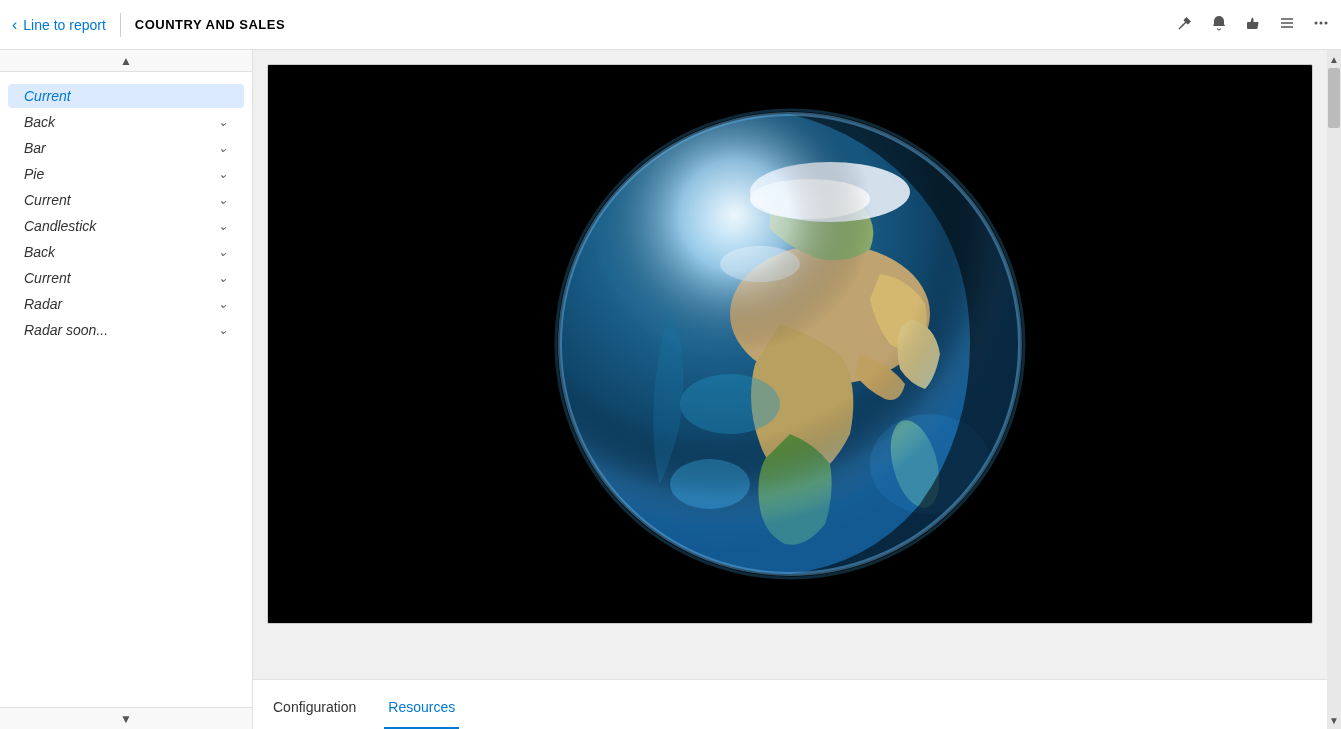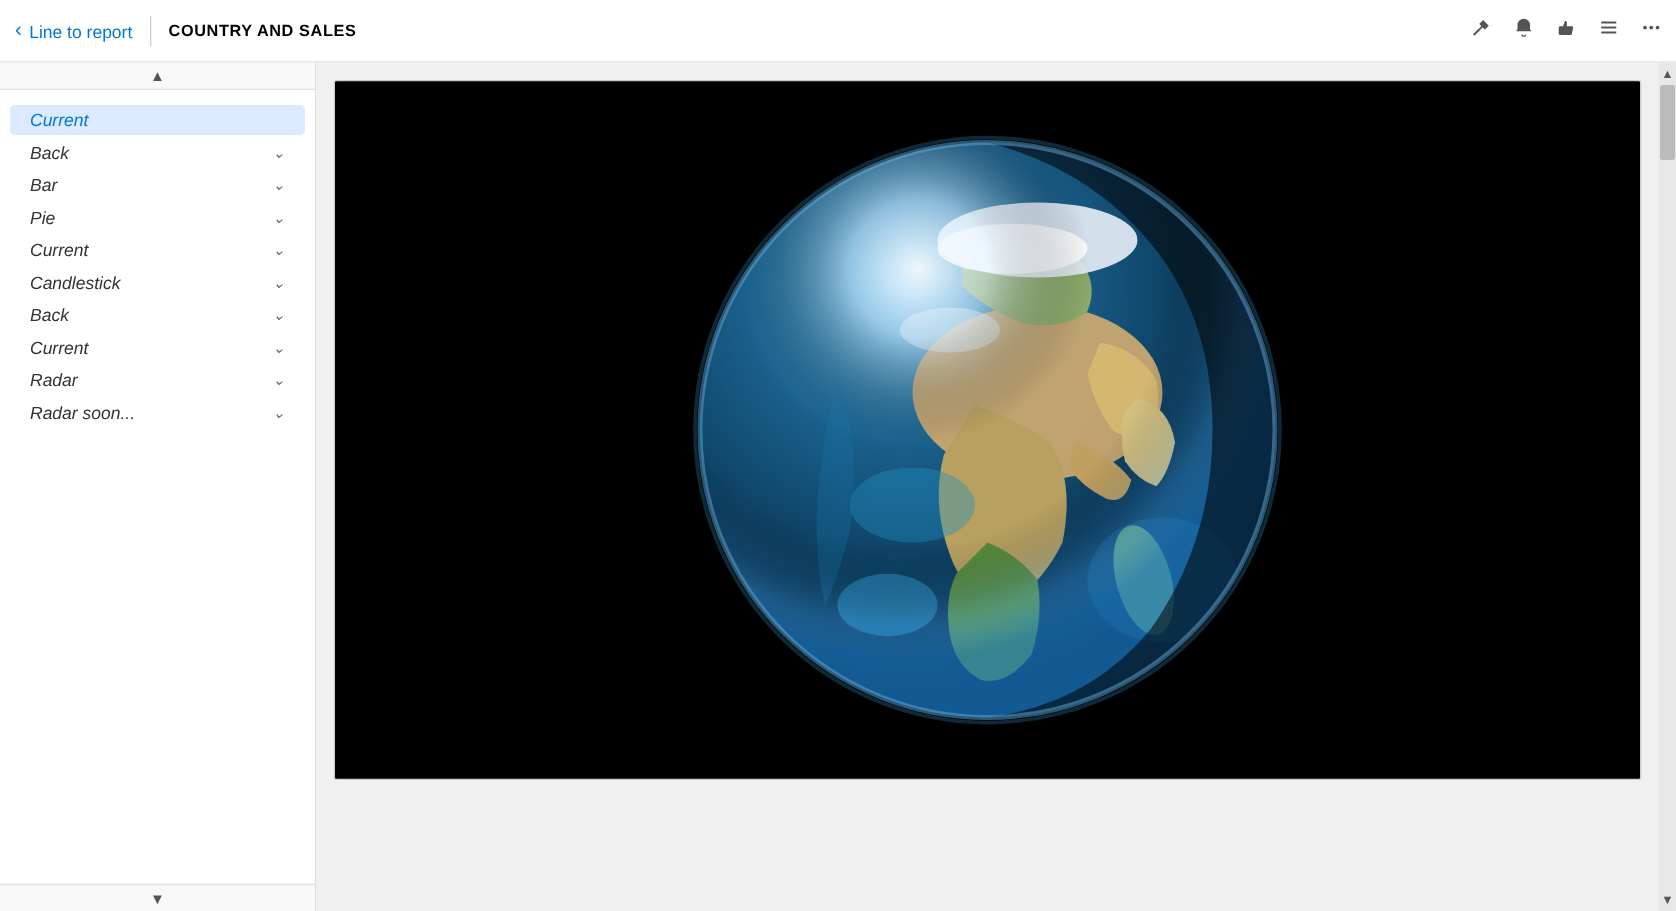--- a/index.html
+++ b/index.html
@@ -408,20 +408,28 @@
               <path d="M240 10 Q470 10 470 240 Q470 470 240 470 Q320 460 370 400 Q420 330 420 240 Q420 150 370 90 Q320 30 240 10Z" fill="#000000" opacity="0.55" clip-path="url(#circleClip)"></path>
 
               <circle cx="240" cy="240" r="230" fill="none" stroke="#60aadd" stroke-width="4" opacity="0.5"></circle>
               <circle cx="240" cy="240" r="234" fill="none" stroke="#3088bb" stroke-width="3" opacity="0.3"></circle>
             </svg>
           </div>
         </div>
 
       </div>
 
+      <div class="bottom-tabs">
+        <div class="tab">
+          <span>Configuration</span>
+        </div>
+        <div class="tab active">
+          <span>Resources</span>
+        </div>
+      </div>
     </div>
 
     <div class="panel-scrollbar">
       <div class="scroll-arrow">▲</div>
       <div class="scroll-track">
         <div class="scroll-thumb"></div>
       </div>
       <div class="scroll-arrow">▼</div>
     </div>
   </div>

